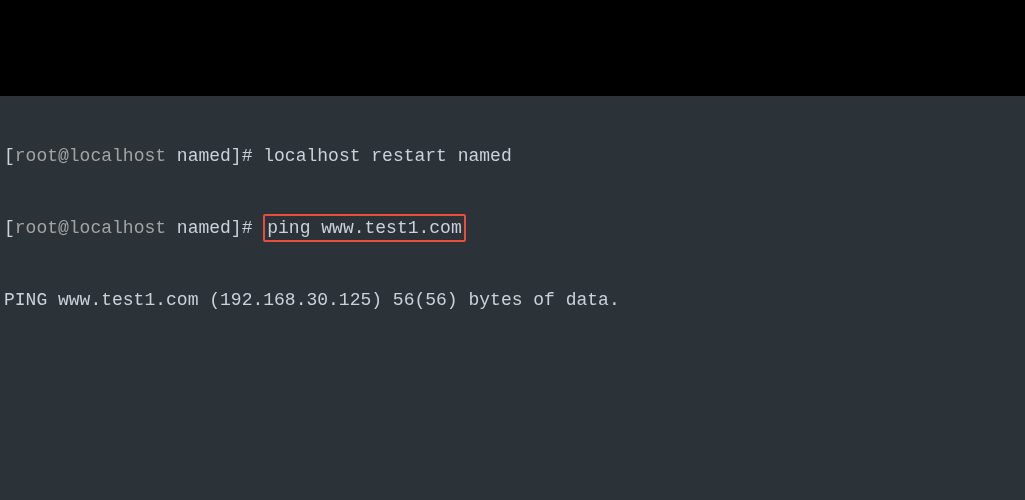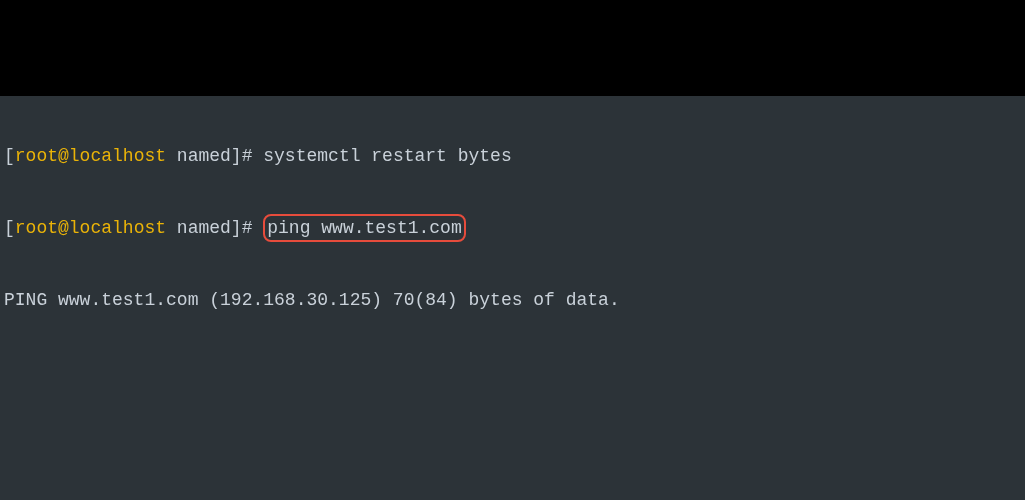--- a/index.html
+++ b/index.html
@@ -1,30 +1,30 @@
 <!DOCTYPE html>
 <html><head>
 <meta charset="utf-8">
 <style>
   body{margin:0;background:#000;font-family:'Courier New',monospace;font-size:18px;line-height:24px;color:#c9d1d9;white-space:pre}
   .term{background:#2c3338;width:1025px;position:relative}
   .line{height:24px;display:flex;align-items:center;padding-left:4px}
   .bracket{color:#c9d1d9}
-  .red{color:#eab308}
-  .box{border:2px solid #e74c3c;border-radius:8px;padding:0 2px;display:inline-block}
+  .red{color:#a3a3a3}
+  .box{border:2px solid #e74c3c;border-radius:2px;padding:0 2px;display:inline-block}
 </style>
 </head>
 <body>
 
 
 
 <div class="term">
-  <div class="line"><span class="bracket">[</span><span class="red">root@localhost</span><span> named</span><span class="bracket">]# </span><span>systemctl restart bytes</span></div>
+  <div class="line"><span class="bracket">[</span><span class="red">root@localhost</span><span> named</span><span class="bracket">]# </span><span>localhost restart named</span></div>
   <div class="line"><span class="bracket">[</span><span class="red">root@localhost</span><span> named</span><span class="bracket">]# </span><span class="box">ping www.test1.com</span></div>
-  <div class="line">PING www.test1.com (192.168.30.125) 70(84) bytes of data.</div>
+  <div class="line">PING www.test1.com (192.168.30.125) 56(56) bytes of data.</div>
   
   
   
   
   
   
   
   
   
   

